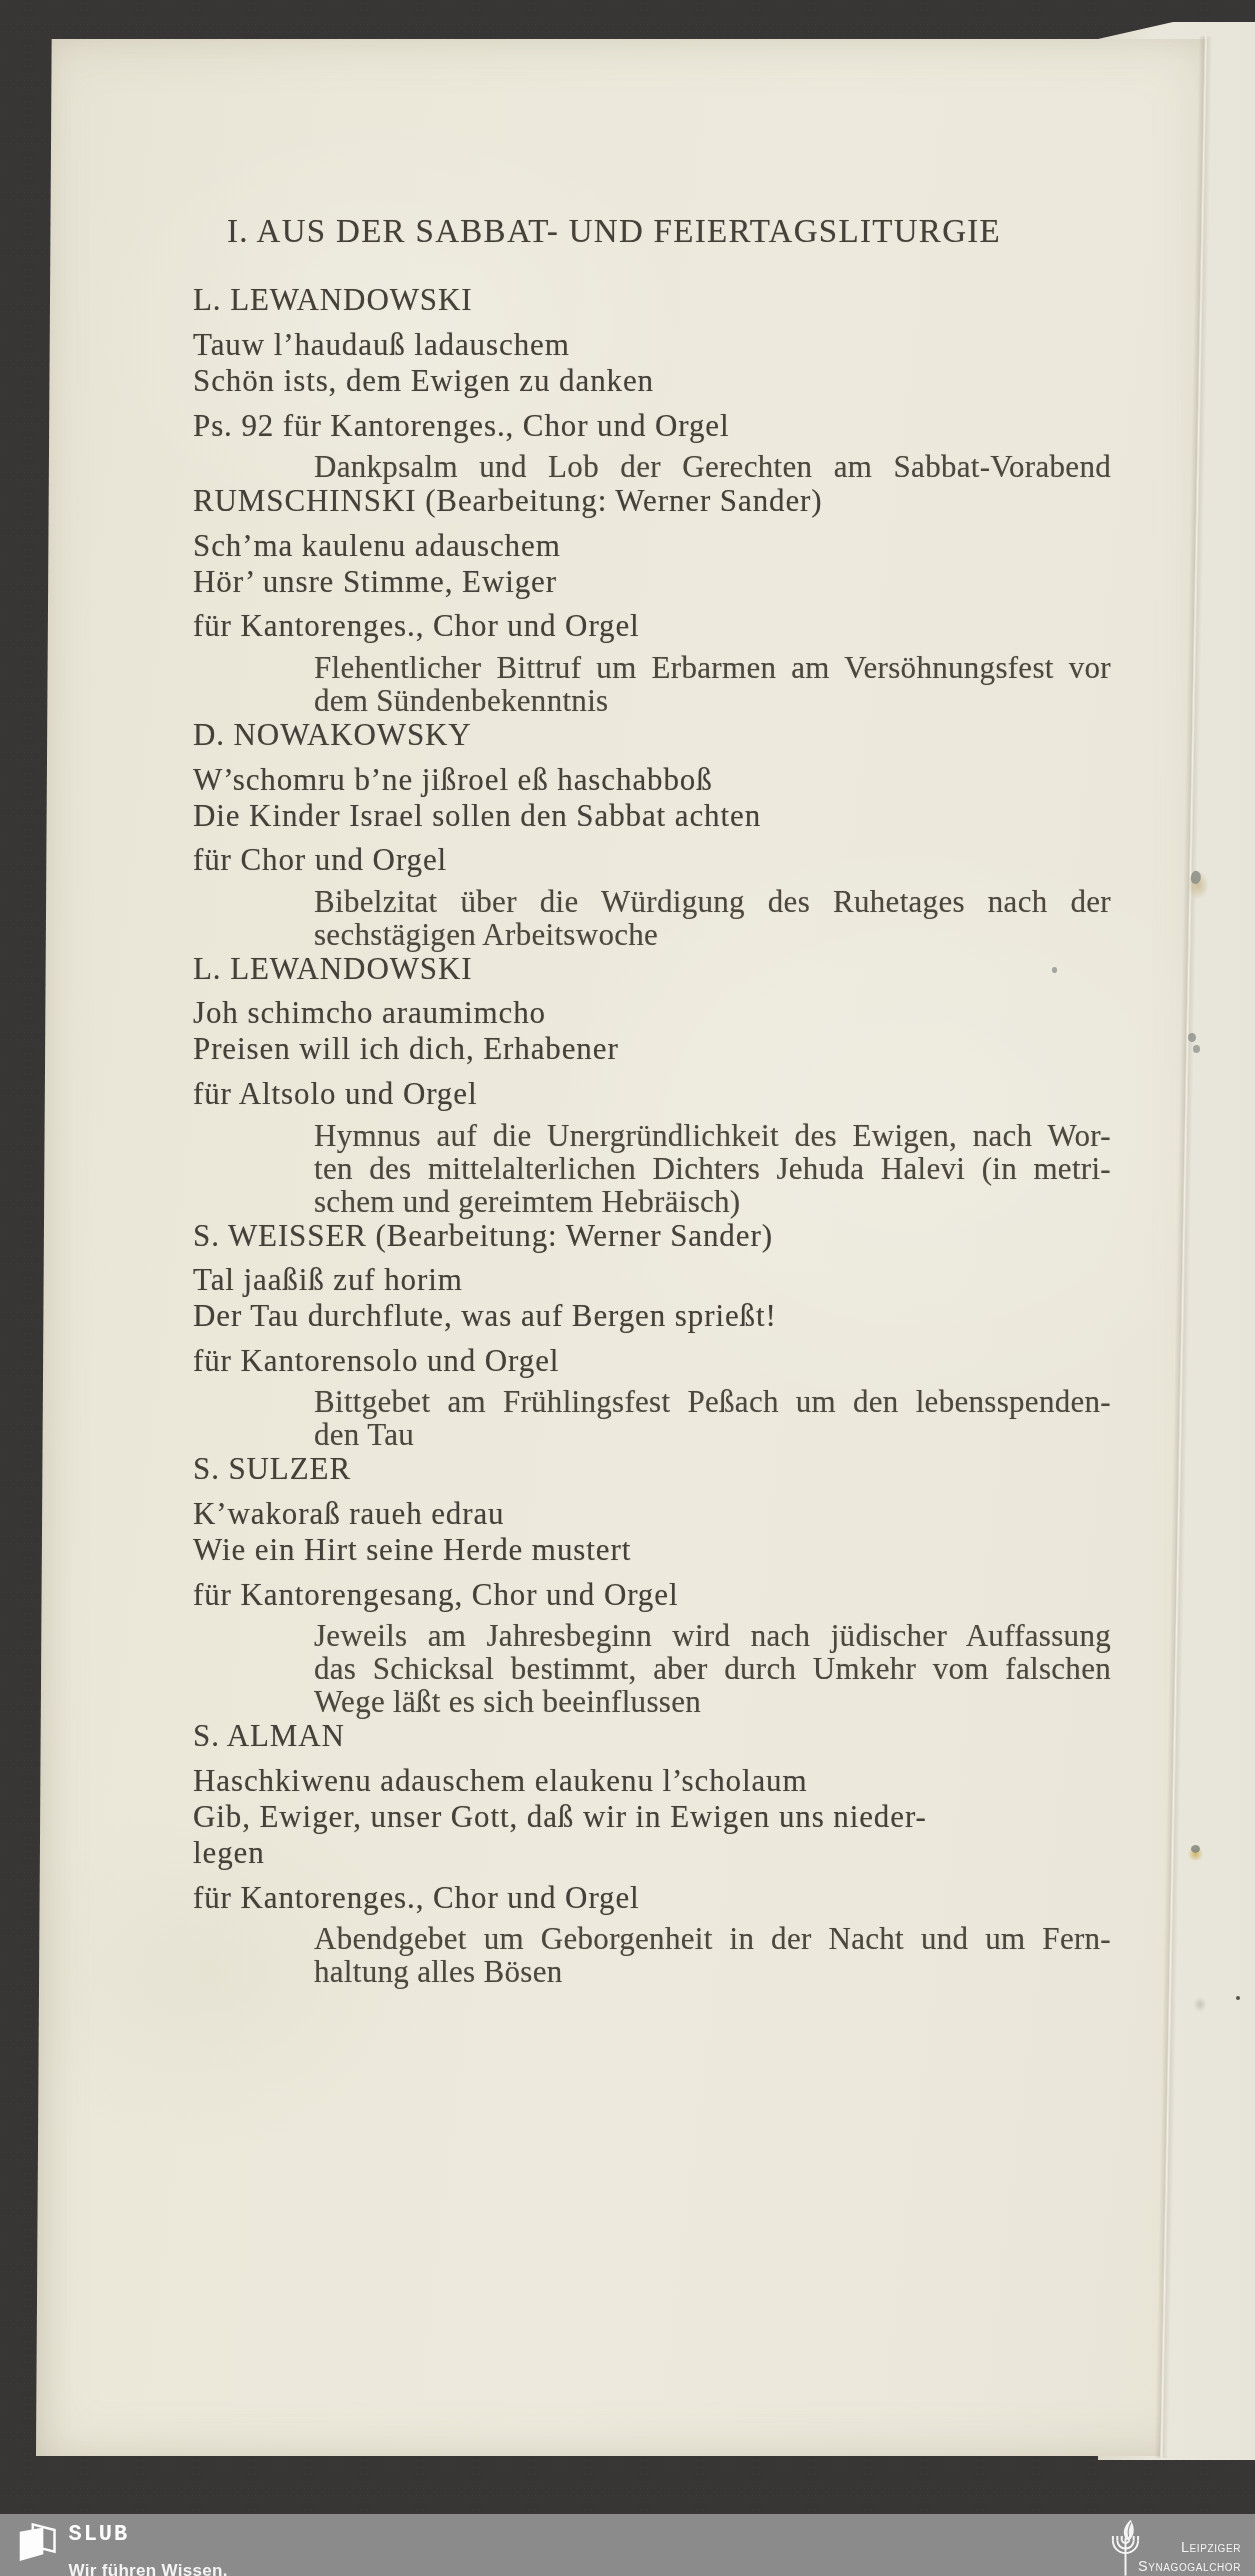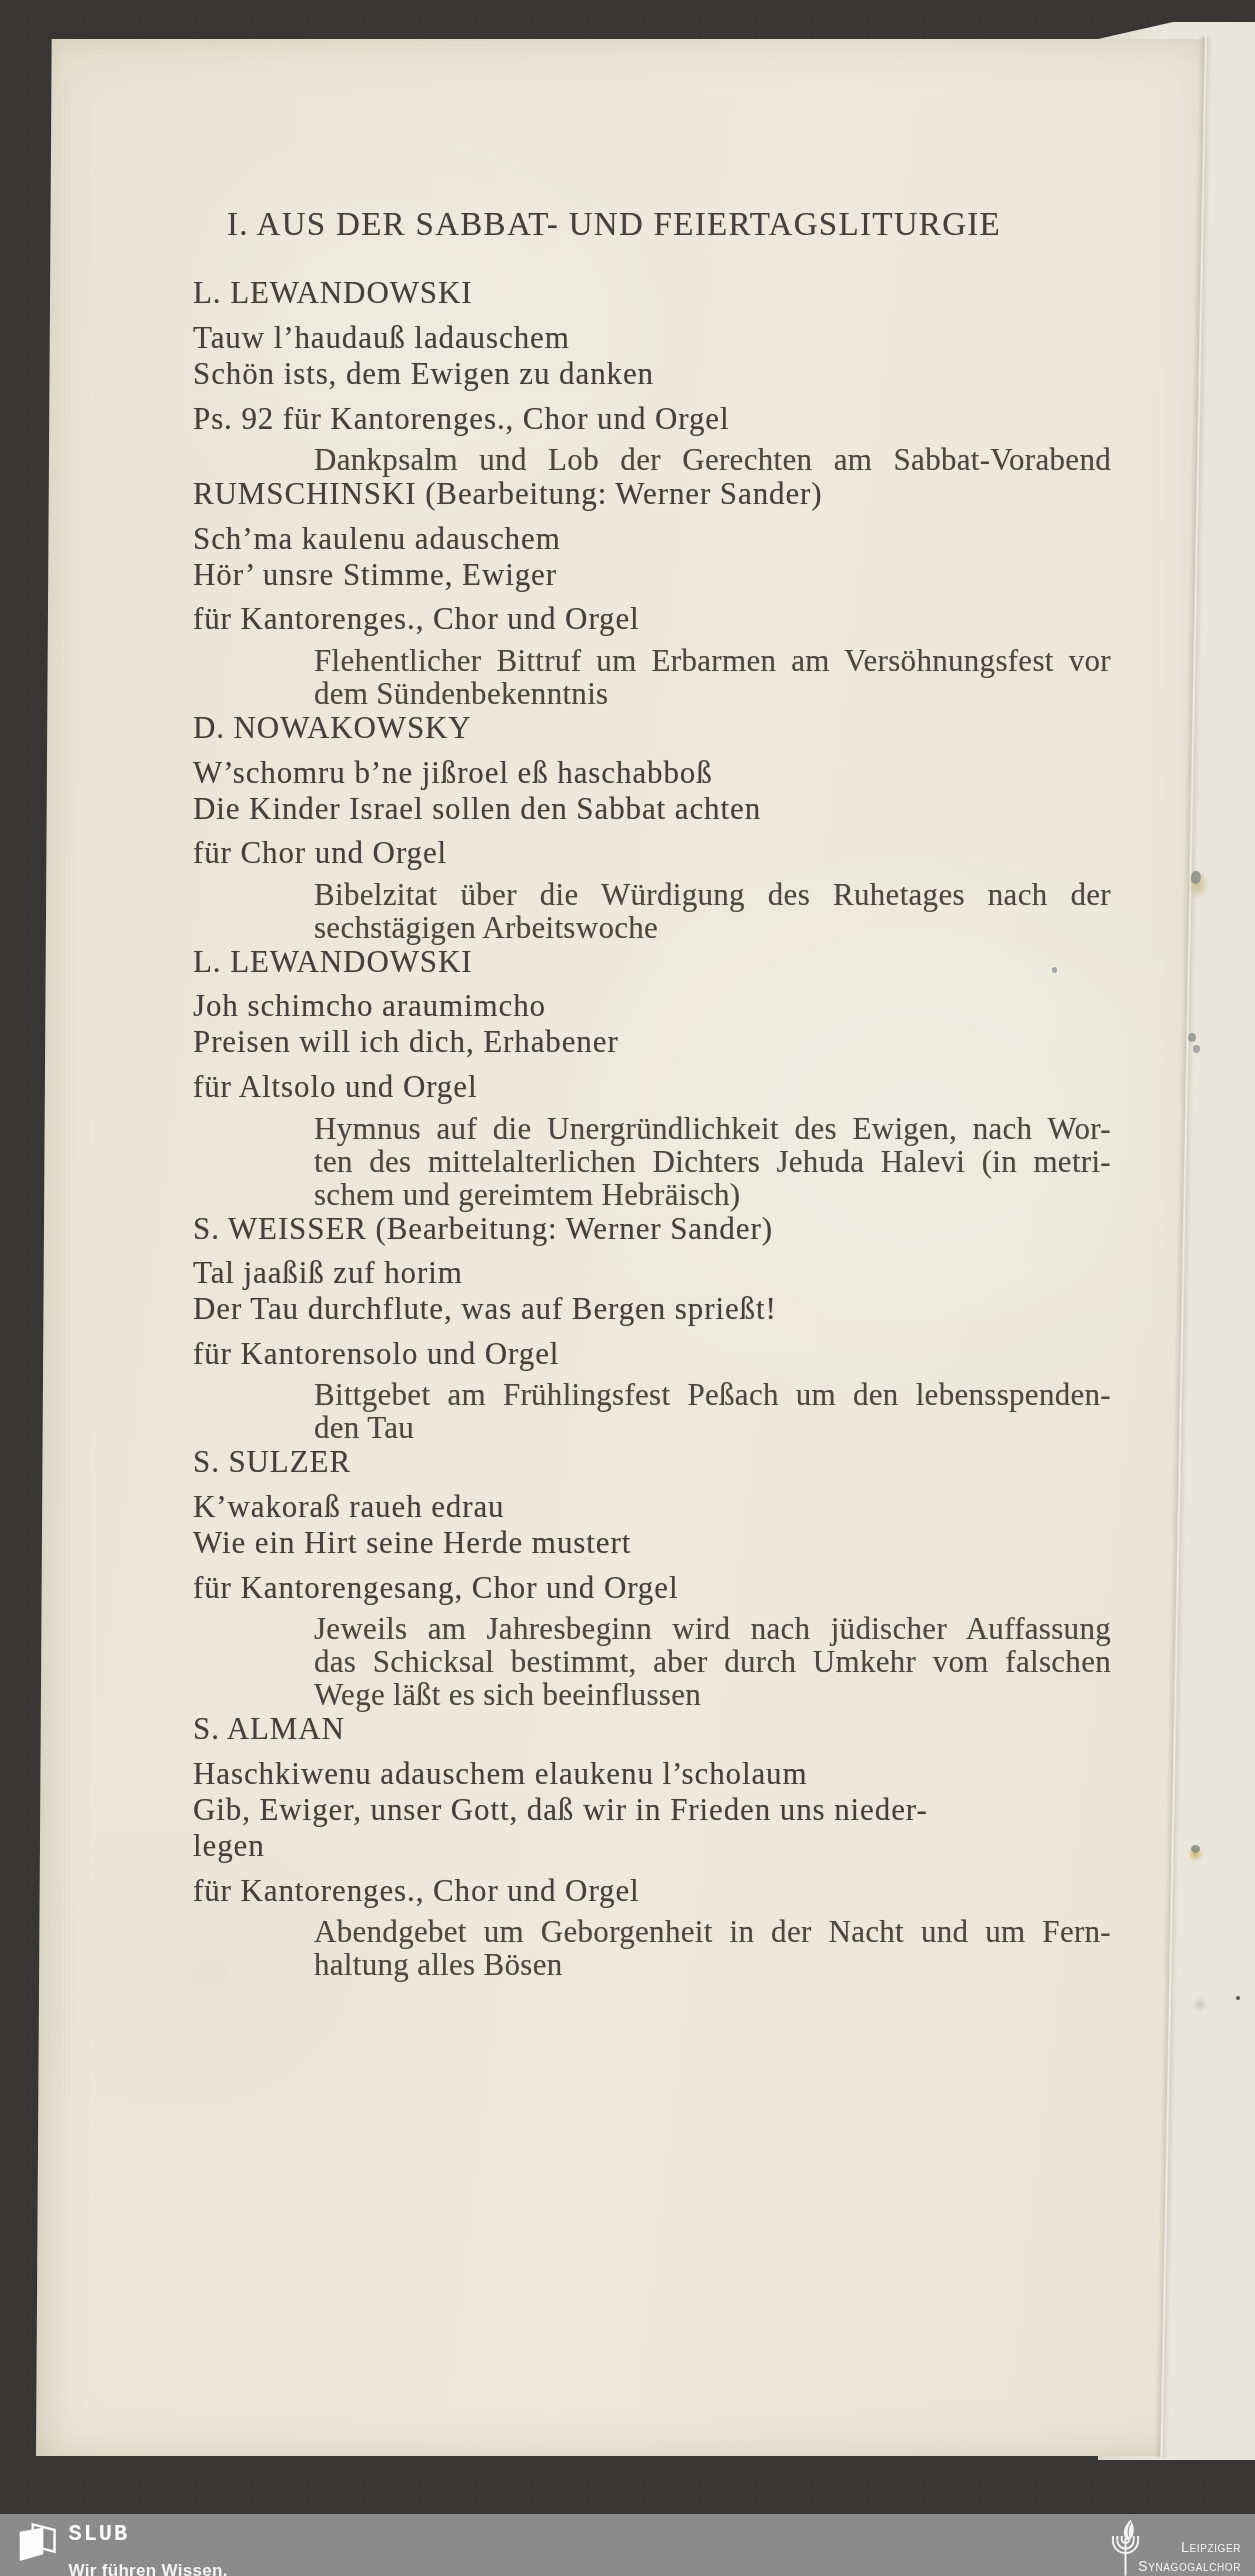--- a/index.html
+++ b/index.html
@@ -52,21 +52,21 @@
   .staple-c{left:1191px;top:1845px;width:9.4px;height:8.2px;background:#7c8278;opacity:.8;}
   .stain-d{left:1191px;top:1994px;width:17.6px;height:21.3px;background:radial-gradient(closest-side,rgba(150,150,138,.38),transparent 75%);}
   .speck-1{left:1236px;top:1996px;width:4.4px;height:4.4px;background:#55524c;}
   .speck-2{left:1052px;top:967px;width:5px;height:5.6px;background:#8f9390;opacity:.8;}
 
   
   .content{position:absolute;left:157px;top:161px;width:918px;color:#45413a;}
   .content *{text-shadow:0 0 0.8px rgba(72,66,56,.42);}
   .heading{
     font-size:33px;font-weight:normal;letter-spacing:1.3px;line-height:41px;
-    margin:4px 0 30px 34px;white-space:nowrap;
+    margin:11px 0 30px 34px;white-space:nowrap;
   }
   .section{}
   .composer{font-size:31px;line-height:36px;letter-spacing:0.9px;}
   .line{font-size:31px;line-height:36px;letter-spacing:0.9px;}
   .line.title{margin-top:8.8px;}
   .line.scoring{margin-top:8.8px;}
   .note{margin:6.3px 0 0 121px;width:797px;color:#4c473f;}
   .note-line{font-size:31px;line-height:33px;letter-spacing:0.3px;}
   .note-line.justify{text-align:justify;text-align-last:justify;text-justify:inter-word;}
 
@@ -177,21 +177,21 @@
               <div class="note-line justify">Jeweils am Jahresbeginn wird nach jüdischer Auffassung</div>
               <div class="note-line justify">das Schicksal bestimmt, aber durch Umkehr vom falschen</div>
               <div class="note-line">Wege läßt es sich beeinflussen</div>
             </div>
   </section>
 
   <section class="section">
     <div class="composer">S. ALMAN</div>
     <div class="lines">
               <div class="line title">Haschkiwenu adauschem elaukenu l’scholaum</div>
-              <div class="line">Gib, Ewiger, unser Gott, daß wir in Frieden uns nieder-</div>
+              <div class="line">Gib, Ewiger, unser Gott, daß wir in Ewigen uns nieder-</div>
               <div class="line">legen</div>
               <div class="line scoring">für Kantorenges., Chor und Orgel</div>
             </div>
     <div class="note">
               <div class="note-line justify">Abendgebet um Geborgenheit in der Nacht und um Fern-</div>
               <div class="note-line">haltung alles Bösen</div>
             </div>
   </section>
 </div>
     </div>

